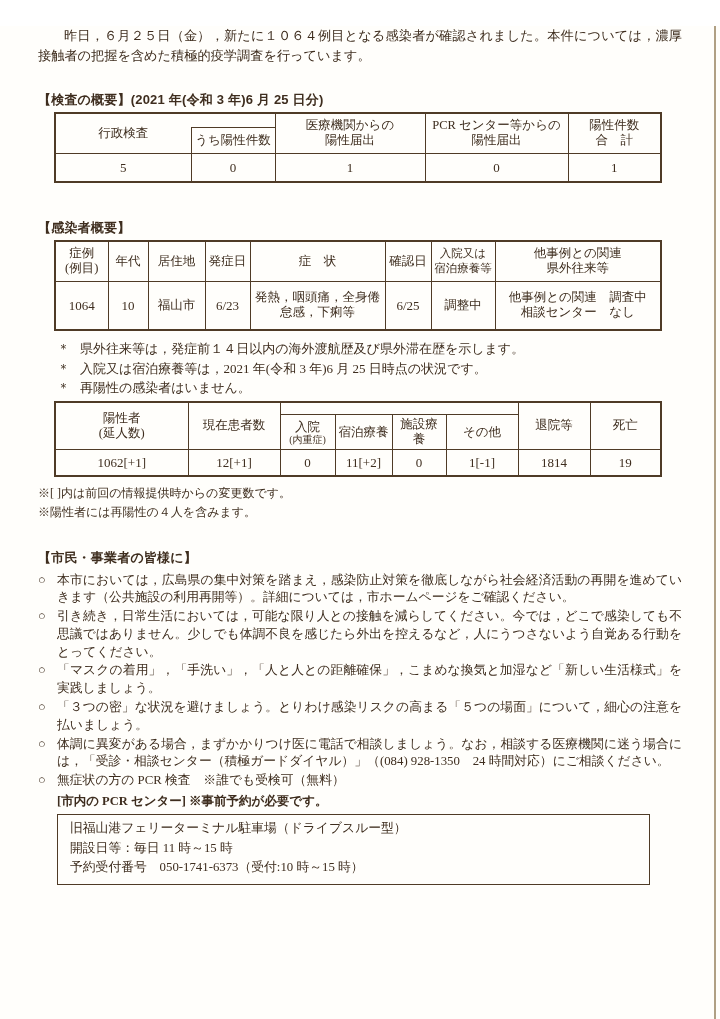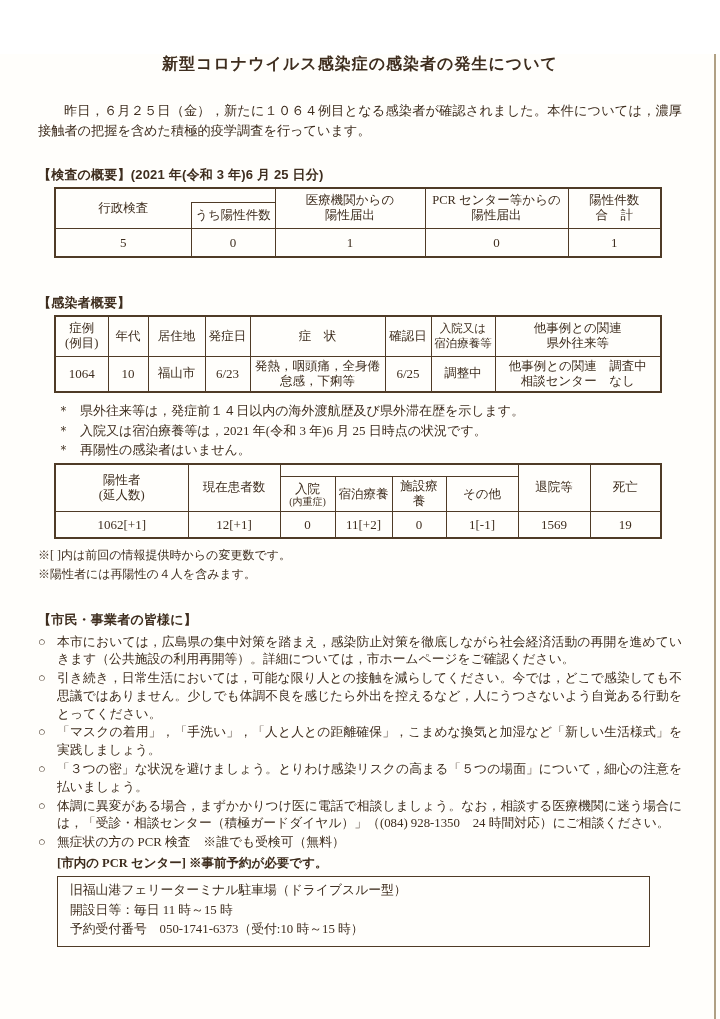--- a/index.html
+++ b/index.html
@@ -92,21 +92,20 @@
   }
 
   colgroup col { padding: 0; }
 </style>
 </head>
 <body>
 
 <div class="page">
   <div class="content">
 
-    <div class="title">新型コロナウイルス感染症の感染者の発生について</div>
 
     <div class="intro">昨日，６月２５日（金），新たに１０６４例目となる感染者が確認されました。本件については，濃厚接触者の把握を含めた積極的疫学調査を行っています。</div>
 
     <div class="sec-heading h-kensa">【検査の概要】(2021 年(令和 3 年)6 月 25 日分)</div>
 
     <table class="tbl">
       <colgroup>
         <col style="width:136px">
           <col style="width:84px">
           <col style="width:150px">
@@ -157,21 +156,21 @@
           <td>年代</td>
           <td>居住地</td>
           <td>発症日</td>
           <td>症　状</td>
           <td>確認日</td>
           <td class="ml" style="font-size:11.5px">入院又は
 宿泊療養等</td>
           <td class="ml">他事例との関連
 県外往来等</td>
         </tr>
-        <tr style="height:36px">
+        <tr style="height:49px">
           <td class="num">1064</td>
           <td class="num">10</td>
           <td>福山市</td>
           <td class="num">6/23</td>
           <td class="sym-cell">発熱，咽頭痛，全身倦怠感，下痢等</td>
           <td class="num">6/25</td>
           <td>調整中</td>
           <td class="rel-cell ml">他事例との関連　調査中
 相談センター　なし</td>
         </tr>
@@ -223,21 +222,21 @@
           <td>施設療養</td>
           <td>その他</td>
         </tr>
         <tr style="height:26px">
           <td class="num">1062[+1]</td>
           <td class="num">12[+1]</td>
           <td class="num">0</td>
           <td class="num">11[+2]</td>
           <td class="num">0</td>
           <td class="num">1[-1]</td>
-          <td class="num">1569</td>
+          <td class="num">1814</td>
           <td class="num">19</td>
         </tr>
       </tbody>
     </table>
 
     <div class="wave-notes">
       <div>※[ ]内は前回の情報提供時からの変更数です。</div>
       <div>※陽性者には再陽性の４人を含みます。</div>
     </div>
 

